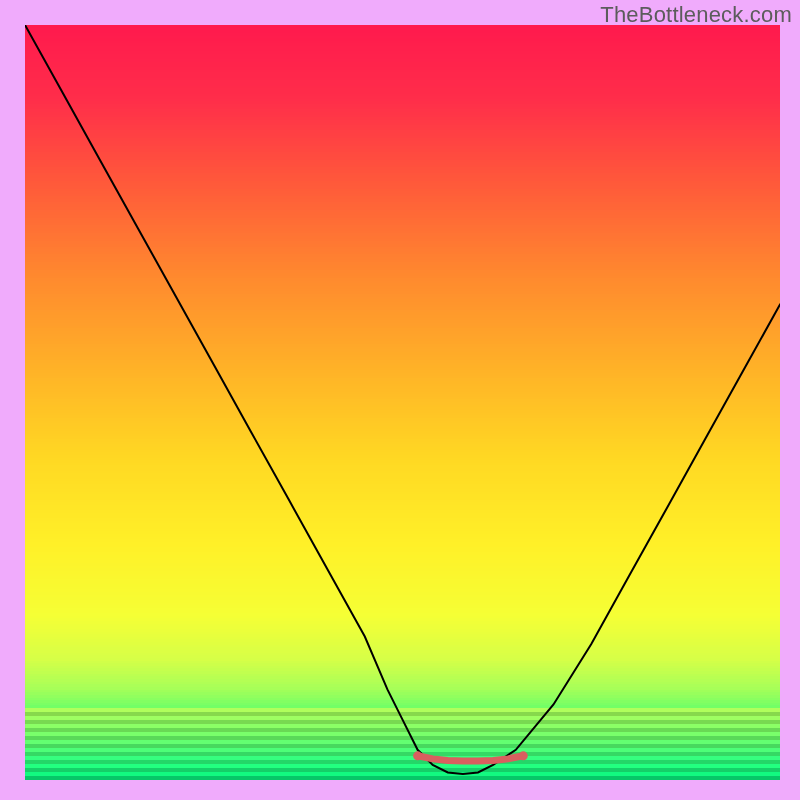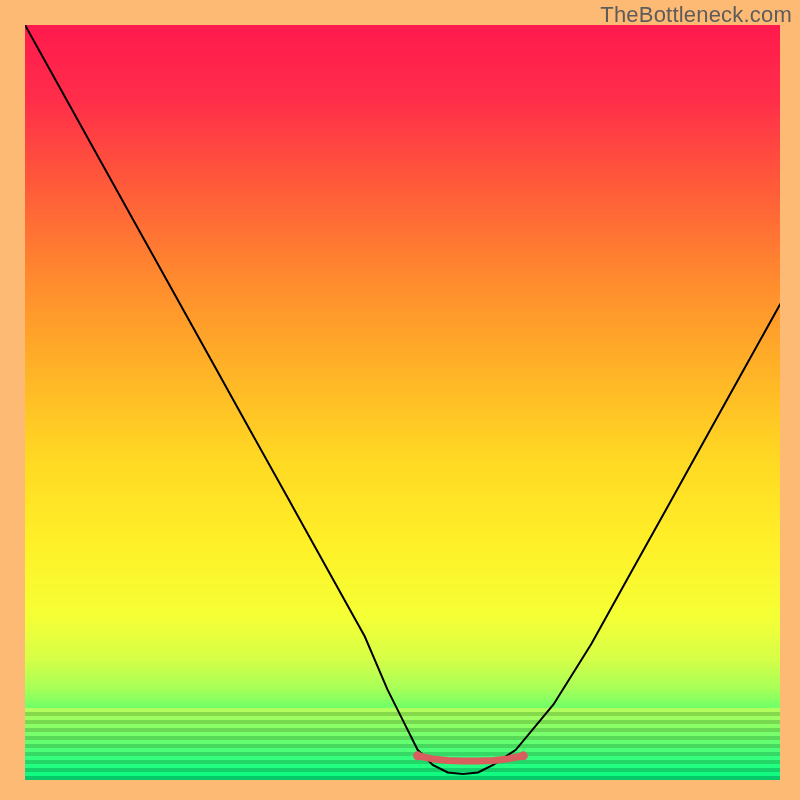--- a/index.html
+++ b/index.html
@@ -8,21 +8,21 @@
     width: 800px;
     height: 800px;
     overflow: hidden;
     background: #000;
     font-family: Arial, Helvetica, sans-serif;
   }
   .frame {
     position: relative;
     width: 800px;
     height: 800px;
-    background: #fdba74;
+    background: #f0abfc;
   }
   .watermark {
     position: absolute;
     top: 2px;
     right: 8px;
     color: #5c5c5c;
     font-size: 22px;
     font-weight: 500;
     letter-spacing: 0.2px;
     z-index: 5;

